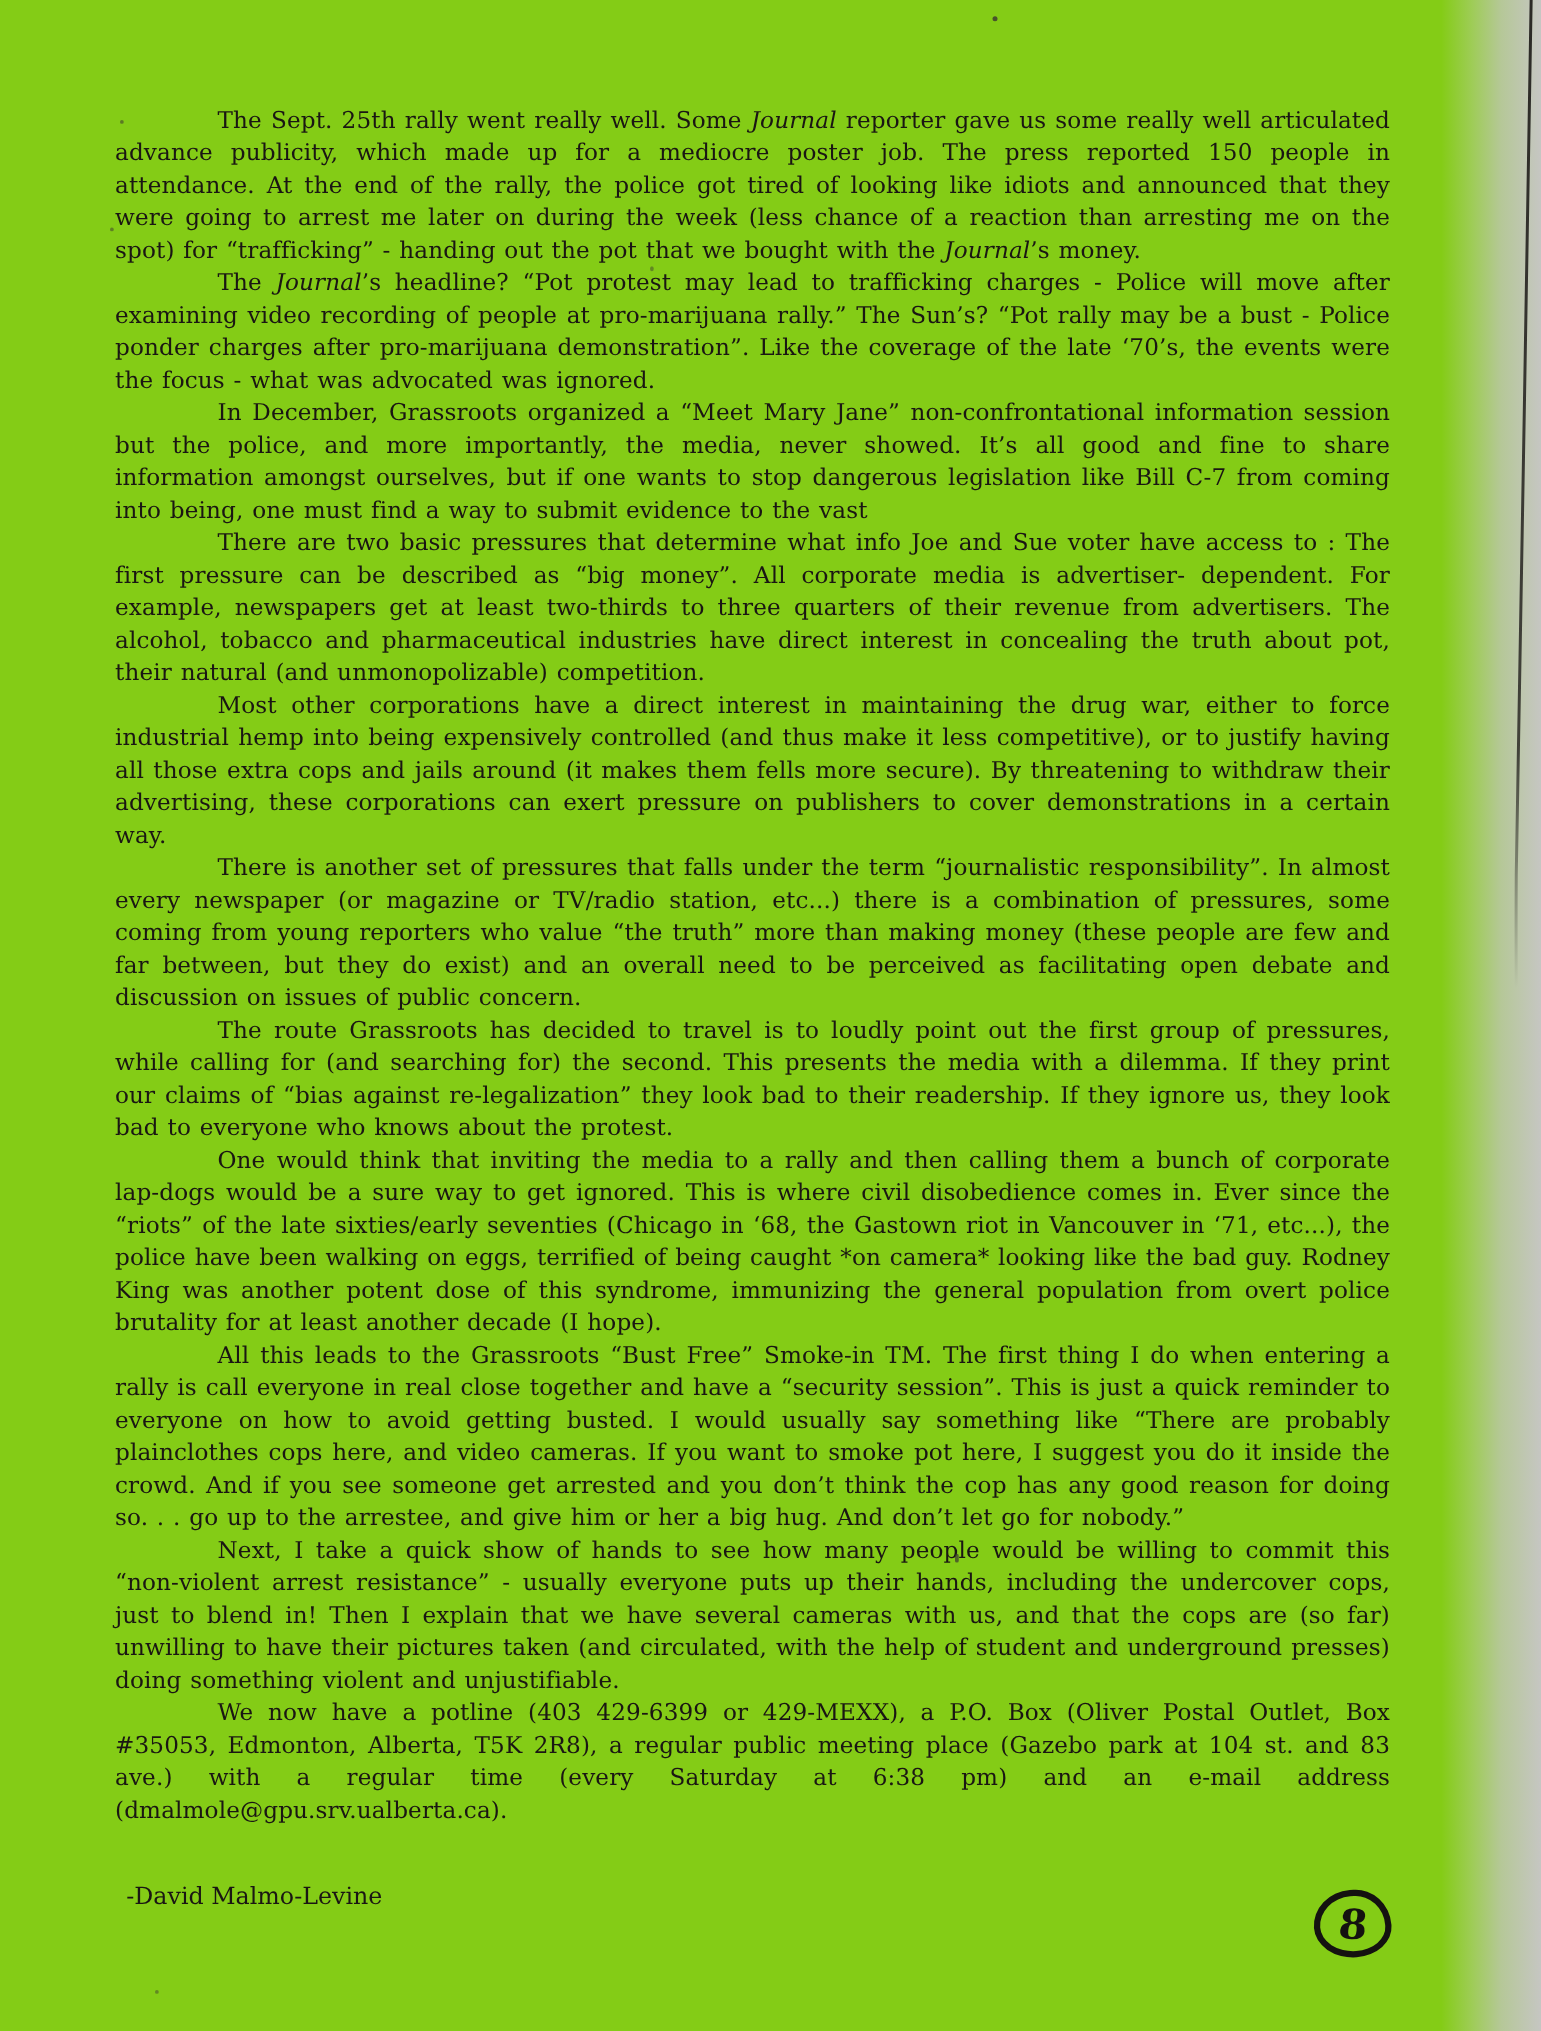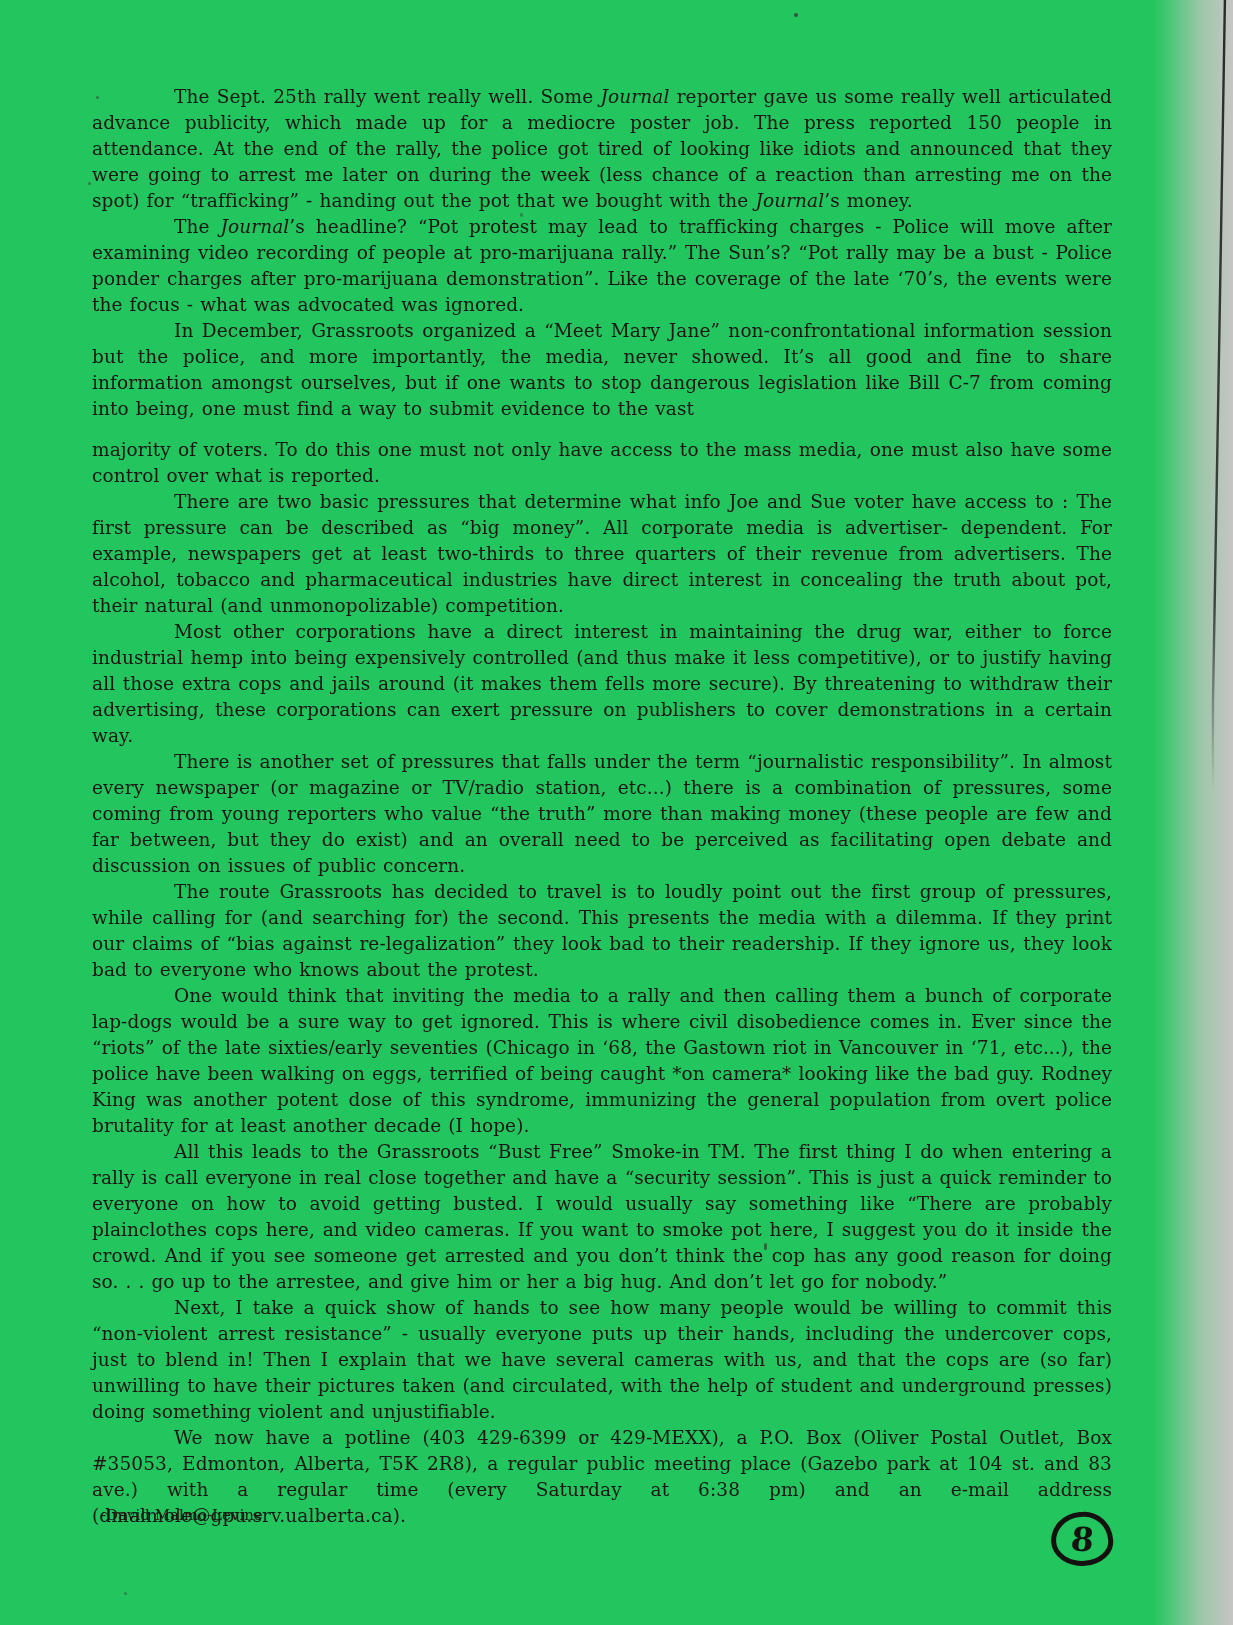--- a/index.html
+++ b/index.html
@@ -5,21 +5,21 @@
   html, body { margin: 0; padding: 0; }
   body {
     width: 1233px; height: 1625px;
     background: #fdfdfc;
     position: relative;
     overflow: hidden;
     font-family: "DejaVu Serif", serif;
   }
   .page {
     position: absolute; inset: 0;
-    background: #22c55e;
+    background: #84cc16;
   }
   .text-body {
     position: absolute;
     left: 92px; top: 84px;
     width: 1020px;
     color: #1a1613;
     font-size: 18.5px;
     line-height: 26px;
     text-align: justify;
     letter-spacing: 0.1px;
@@ -29,21 +29,21 @@
     margin: 0;
     text-indent: 82px;
   }
   .text-body p.no-indent { text-indent: 0; }
   .text-body p.gap-before { margin-top: 15px; }
   .text-body .it { font-style: italic; }
   .signature {
     position: absolute;
     left: 101px; top: 1506px;
     color: #1a1613;
-    font-size: 15px;
+    font-size: 19px;
   }
   .page-circle {
     position: absolute;
     left: 1051px; top: 1512px;
     width: 52px; height: 44px;
     border: 5px solid #141210;
     border-radius: 52% 48% 50% 55% / 55% 58% 45% 50%;
     display: flex; align-items: center; justify-content: center;
     transform: rotate(-4deg);
     color: #141210;
@@ -77,21 +77,20 @@
 </style>
 </head>
 <body>
 
 <div class="page">
 
   <div class="text-body">
       <p><span>The Sept. 25th rally went really well. Some </span><span class="it">Journal</span><span> reporter gave us some really well articulated advance publicity, which made up for a mediocre poster job. The press reported 150 people in attendance. At the end of the rally, the police got tired of looking like idiots and announced that they were going to arrest me later on during the week (less chance of a reaction than arresting me on the spot) for “trafficking” - handing out the pot that we bought with the </span><span class="it">Journal</span><span>’s money.</span></p>
       <p><span>The </span><span class="it">Journal</span><span>’s headline? “Pot protest may lead to trafficking charges - Police will move after examining video recording of people at pro-marijuana rally.” The Sun’s? “Pot rally may be a bust - Police ponder charges after pro-marijuana demonstration”. Like the coverage of the late ‘70’s, the events were the focus - what was advocated was ignored.</span></p>
       <p><span>In December, Grassroots organized a “Meet Mary Jane” non-confrontational information session but the police, and more importantly, the media, never showed. It’s all good and fine to share information amongst ourselves, but if one wants to stop dangerous legislation like Bill C-7 from coming into being, one must find a way to submit evidence to the vast</span></p>
-      <p class="no-indent gap-before"><span>majority of voters. To do this one must not only have access to the mass media, one must also have some control over what is reported.</span></p>
       <p><span>There are two basic pressures that determine what info Joe and Sue voter have access to : The first pressure can be described as “big money”. All corporate media is advertiser- dependent. For example, newspapers get at least two-thirds to three quarters of their revenue from advertisers. The alcohol, tobacco and pharmaceutical industries have direct interest in concealing the truth about pot, their natural (and unmonopolizable) competition.</span></p>
       <p><span>Most other corporations have a direct interest in maintaining the drug war, either to force industrial hemp into being expensively controlled (and thus make it less competitive), or to justify having all those extra cops and jails around (it makes them fells more secure). By threatening to withdraw their advertising, these corporations can exert pressure on publishers to cover demonstrations in a certain way.</span></p>
       <p><span>There is another set of pressures that falls under the term “journalistic responsibility”. In almost every newspaper (or magazine or TV/radio station, etc...) there is a combination of pressures, some coming from young reporters who value “the truth” more than making money (these people are few and far between, but they do exist) and an overall need to be perceived as facilitating open debate and discussion on issues of public concern.</span></p>
       <p><span>The route Grassroots has decided to travel is to loudly point out the first group of pressures, while calling for (and searching for) the second. This presents the media with a dilemma. If they print our claims of “bias against re-legalization” they look bad to their readership. If they ignore us, they look bad to everyone who knows about the protest.</span></p>
       <p><span>One would think that inviting the media to a rally and then calling them a bunch of corporate lap-dogs would be a sure way to get ignored. This is where civil disobedience comes in. Ever since the “riots” of the late sixties/early seventies (Chicago in ‘68, the Gastown riot in Vancouver in ‘71, etc...), the police have been walking on eggs, terrified of being caught *on camera* looking like the bad guy. Rodney King was another potent dose of this syndrome, immunizing the general population from overt police brutality for at least another decade (I hope).</span></p>
       <p><span>All this leads to the Grassroots “Bust Free” Smoke-in TM. The first thing I do when entering a rally is call everyone in real close together and have a “security session”. This is just a quick reminder to everyone on how to avoid getting busted. I would usually say something like “There are probably plainclothes cops here, and video cameras. If you want to smoke pot here, I suggest you do it inside the crowd. And if you see someone get arrested and you don’t think the cop has any good reason for doing so. . . go up to the arrestee, and give him or her a big hug. And don’t let go for nobody.”</span></p>
       <p><span>Next, I take a quick show of hands to see how many people would be willing to commit this “non-violent arrest resistance” - usually everyone puts up their hands, including the undercover cops, just to blend in! Then I explain that we have several cameras with us, and that the cops are (so far) unwilling to have their pictures taken (and circulated, with the help of student and underground presses) doing something violent and unjustifiable.</span></p>
       <p><span>We now have a potline (403 429-6399 or 429-MEXX), a P.O. Box (Oliver Postal Outlet, Box #35053, Edmonton, Alberta, T5K 2R8), a regular public meeting place (Gazebo park at 104 st. and 83 ave.) with a regular time (every Saturday at 6:38 pm) and an e-mail address (dmalmole@gpu.srv.ualberta.ca).</span></p>
     </div>
 

